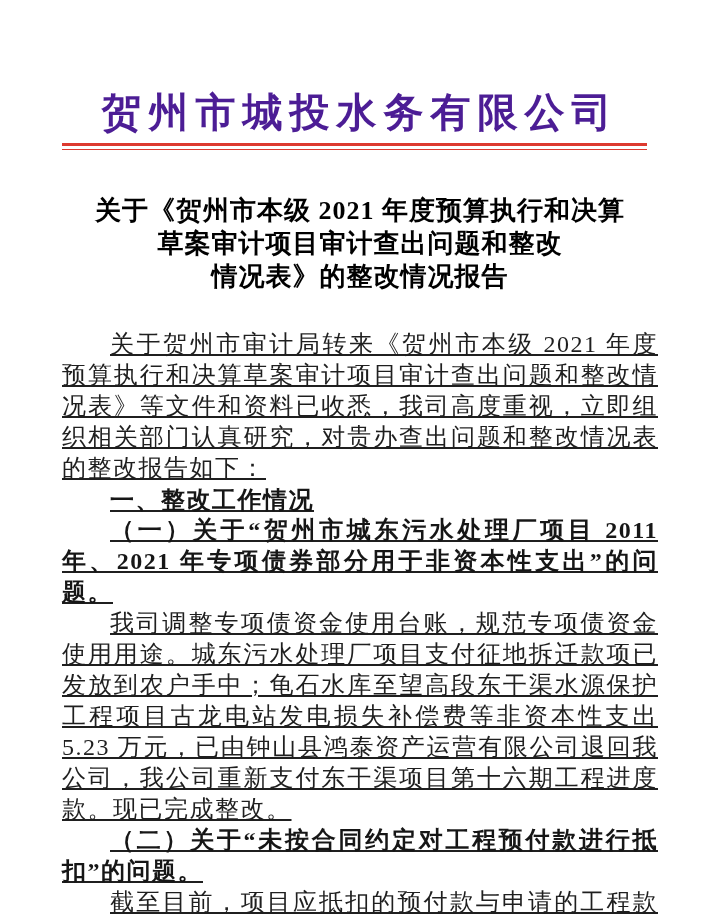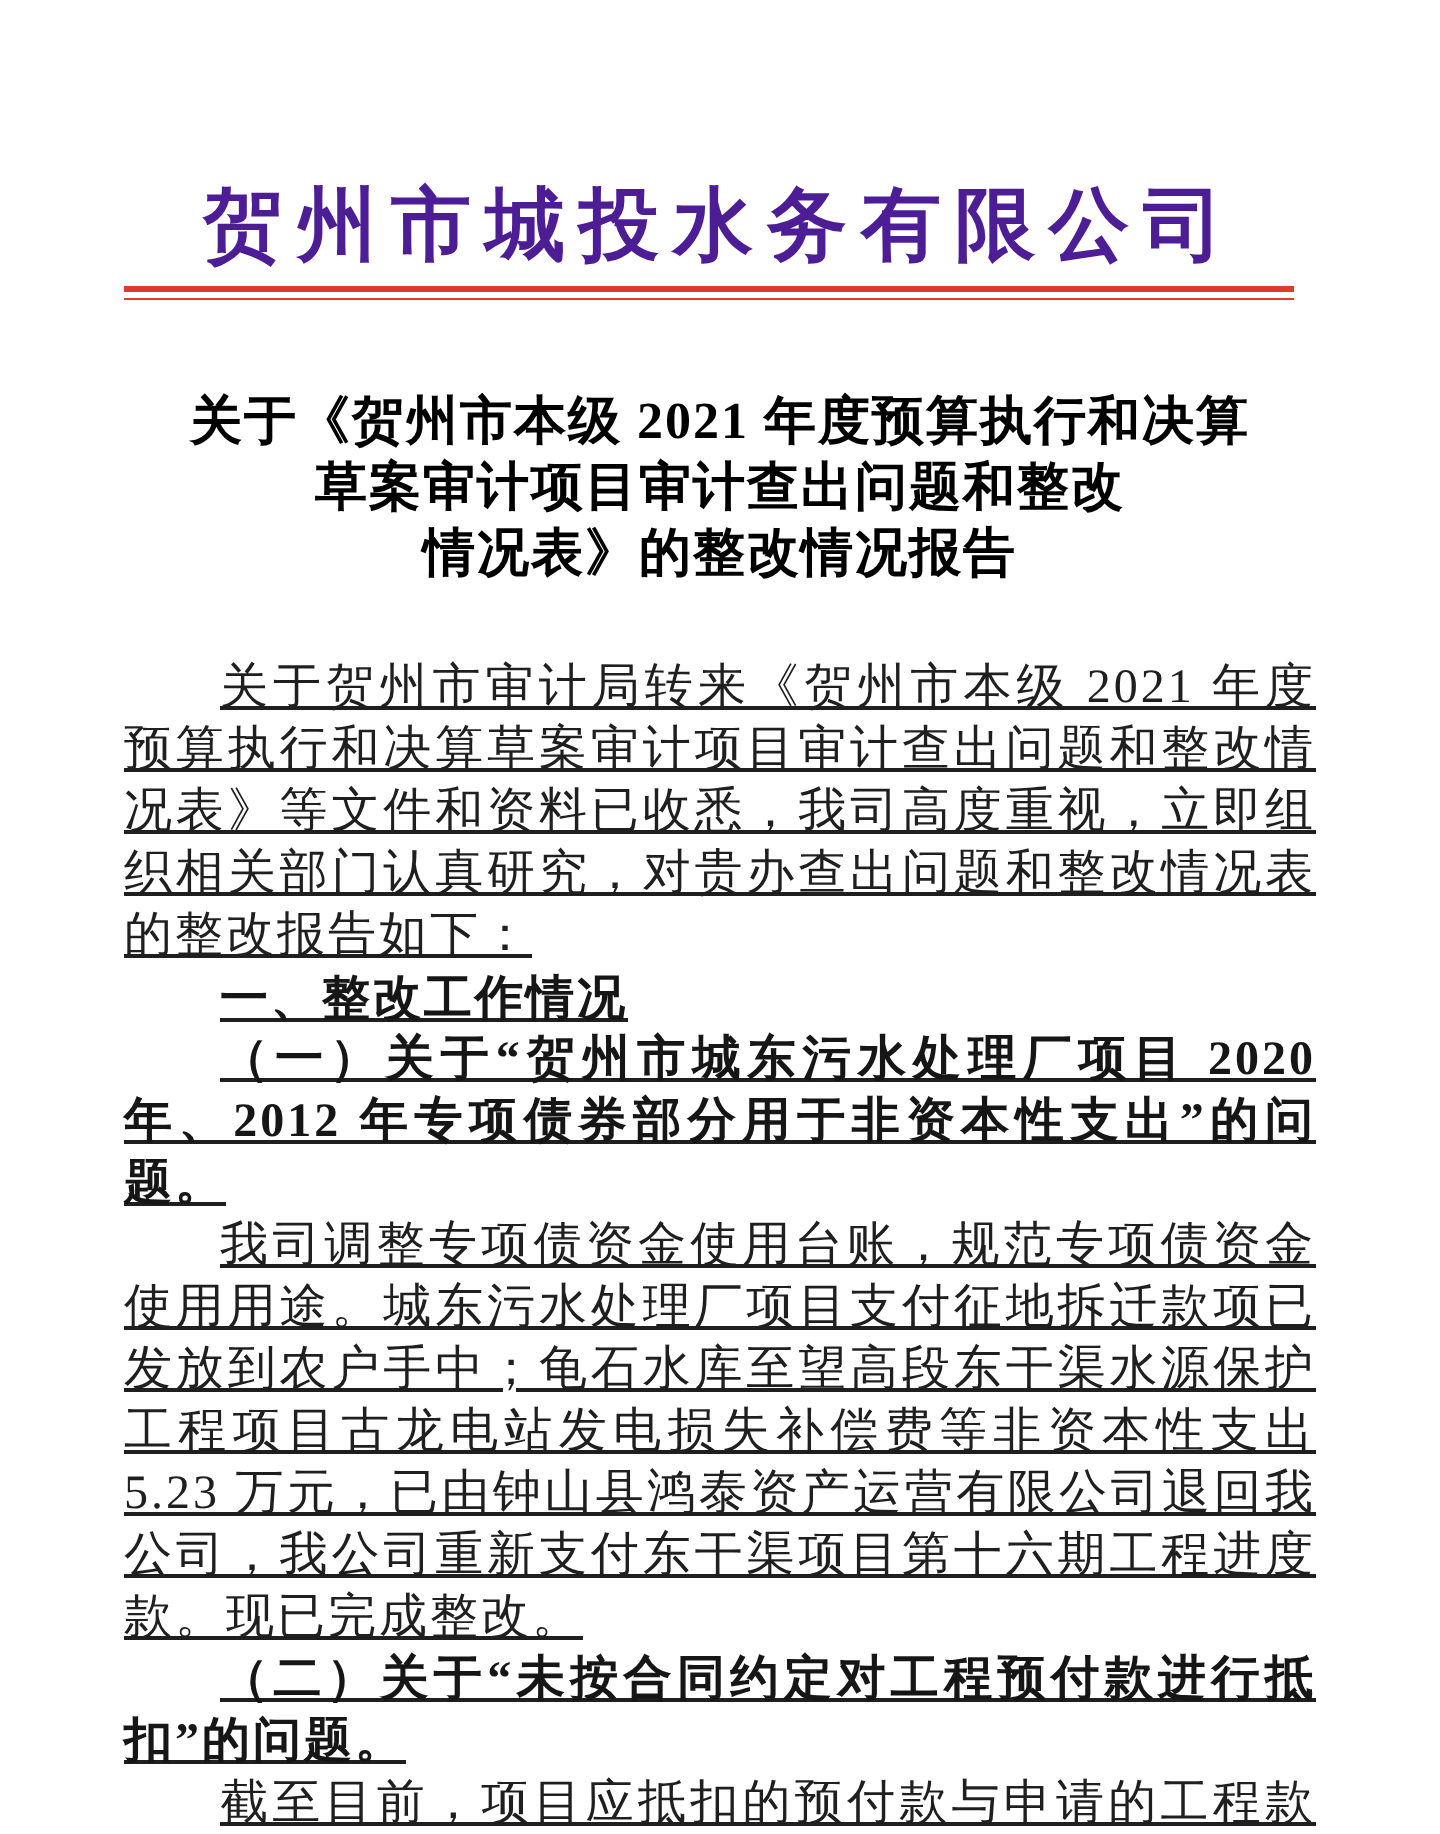--- a/index.html
+++ b/index.html
@@ -83,20 +83,20 @@
       <div class="red-rule"></div>
     </div>
 
     <h1 class="doc-title">关于《贺州市本级 2021 年度预算执行和决算
 草案审计项目审计查出问题和整改
 情况表》的整改情况报告</h1>
 
     <div class="doc-body">
       <p class="para">关于贺州市审计局转来《贺州市本级 2021 年度预算执行和决算草案审计项目审计查出问题和整改情况表》等文件和资料已收悉，我司高度重视，立即组织相关部门认真研究，对贵办查出问题和整改情况表的整改报告如下：</p>
       <p class="para heading-hei">一、整改工作情况</p>
-      <p class="para heading-kai">（一）关于“贺州市城东污水处理厂项目 2020 年、2012 年专项债券部分用于非资本性支出”的问题。</p>
+      <p class="para heading-kai">（一）关于“贺州市城东污水处理厂项目 2011 年、2021 年专项债券部分用于非资本性支出”的问题。</p>
       <p class="para">我司调整专项债资金使用台账，规范专项债资金使用用途。城东污水处理厂项目支付征地拆迁款项已发放到农户手中；龟石水库至望高段东干渠水源保护工程项目古龙电站发电损失补偿费等非资本性支出 5.23 万元，已由钟山县鸿泰资产运营有限公司退回我公司，我公司重新支付东干渠项目第十六期工程进度款。现已完成整改。</p>
       <p class="para heading-kai">（二）关于“未按合同约定对工程预付款进行抵扣”的问题。</p>
       <p class="para">截至目前，项目应抵扣的预付款与申请的工程款相匹配，计</p>
     </div>
 
   </div>
 </div>
 
 </body></html>

